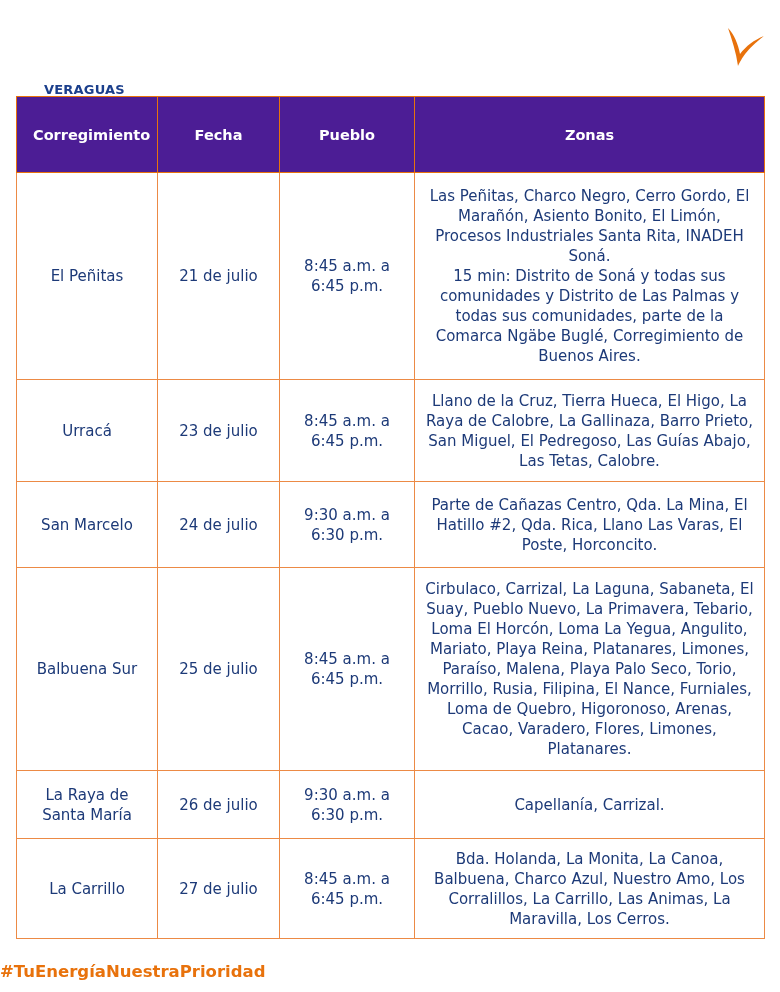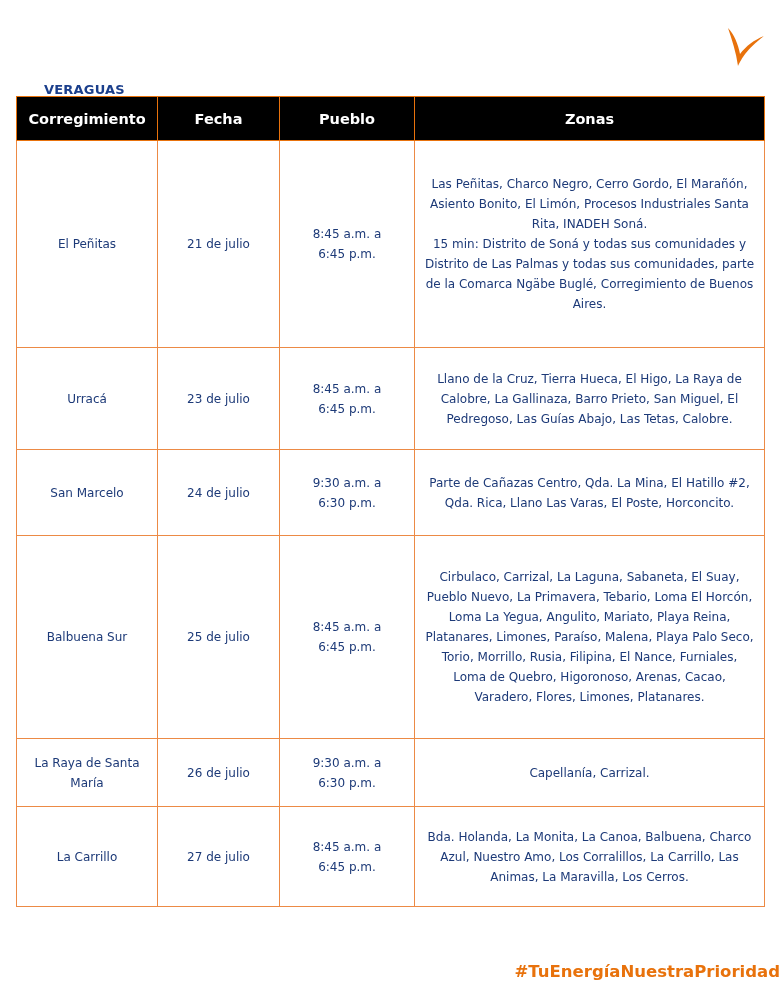--- a/index.html
+++ b/index.html
@@ -18,30 +18,30 @@
     position: absolute; left: 0; top: 10px;
     font-family: "DejaVu Sans", sans-serif; font-weight: bold;
     font-size: 40px; color: #1d4289; letter-spacing: -1px; line-height: 48px;
   }
   .logo svg { position: absolute; left: 164px; top: 2px; }
   table {
     position: absolute; left: 16px; top: 96px; width: 748px;
     border-collapse: collapse; table-layout: fixed;
   }
   th {
-    background: #000000; color: #ffffff; font-weight: bold; font-size: 14.5px;
-    height: 43px; padding: 0; text-align: center; border: 1.5px solid #e8720c;
+    background: #4c1d95; color: #ffffff; font-weight: bold; font-size: 14.5px;
+    height: 43px; padding: 16px; text-align: center; border: 1.5px solid #e8720c;
   }
   td {
     border: 1.5px solid #ec8a45; text-align: center; vertical-align: middle;
-    font-size: 12px; line-height: 20px; color: #1d3a78; padding: 0 8px;
+    font-size: 15px; line-height: 20px; color: #1d3a78; padding: 0 8px;
   }
   td.zonas { padding: 0 10px; }
   .footer {
-    position: absolute; left: 0; width: 780px; top: 962px; text-align: right;
+    position: absolute; left: 0; width: 780px; top: 962px; text-align: left;
     font-weight: bold; font-size: 16.5px; color: #e8720c;
   }
 </style>
 </head>
 <body>
 
 <div class="region">VERAGUAS</div>
 
 <div class="logo">
   <svg width="42" height="52" viewBox="0 0 42 52">

